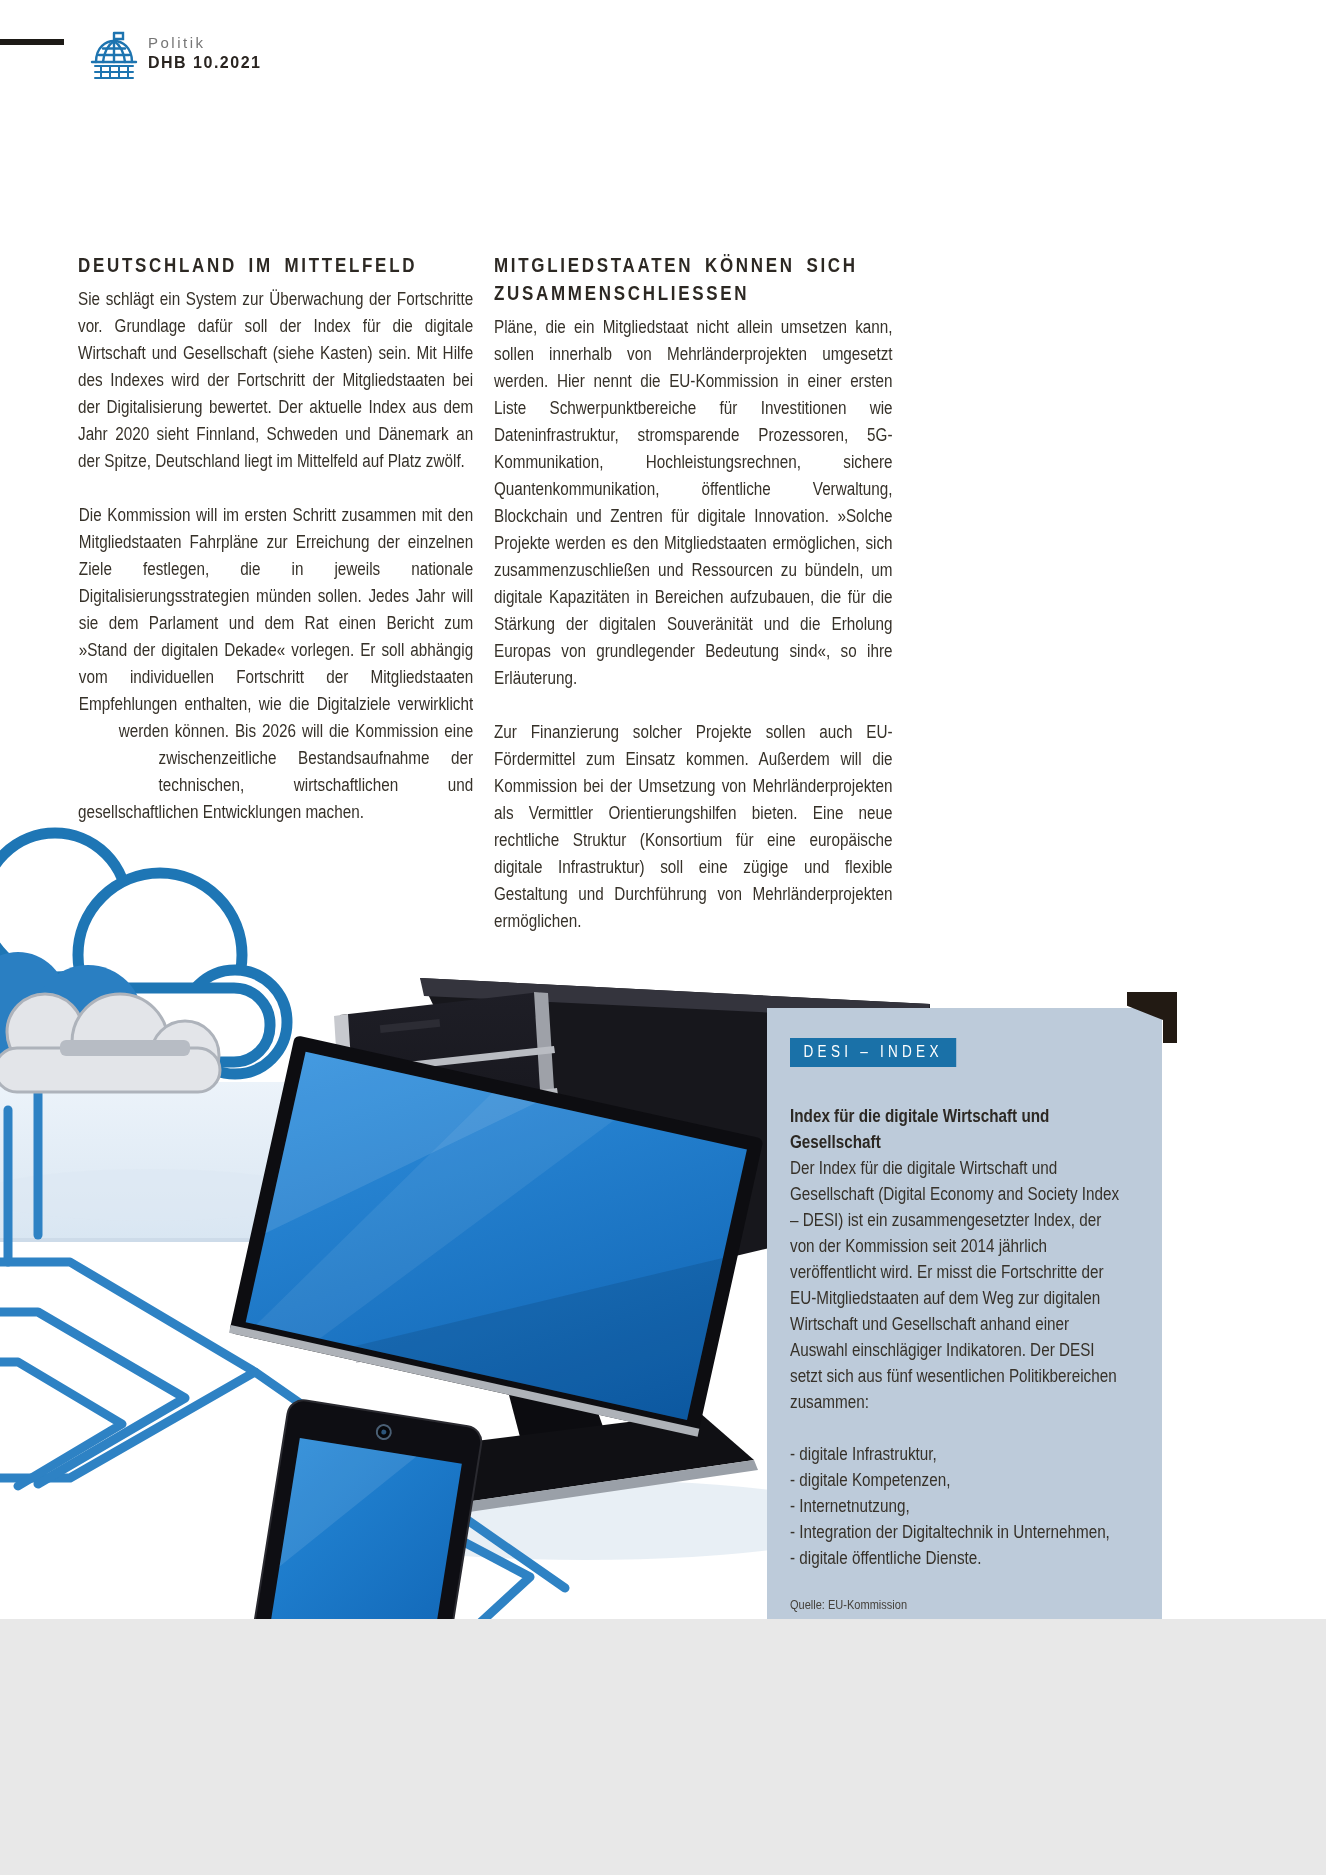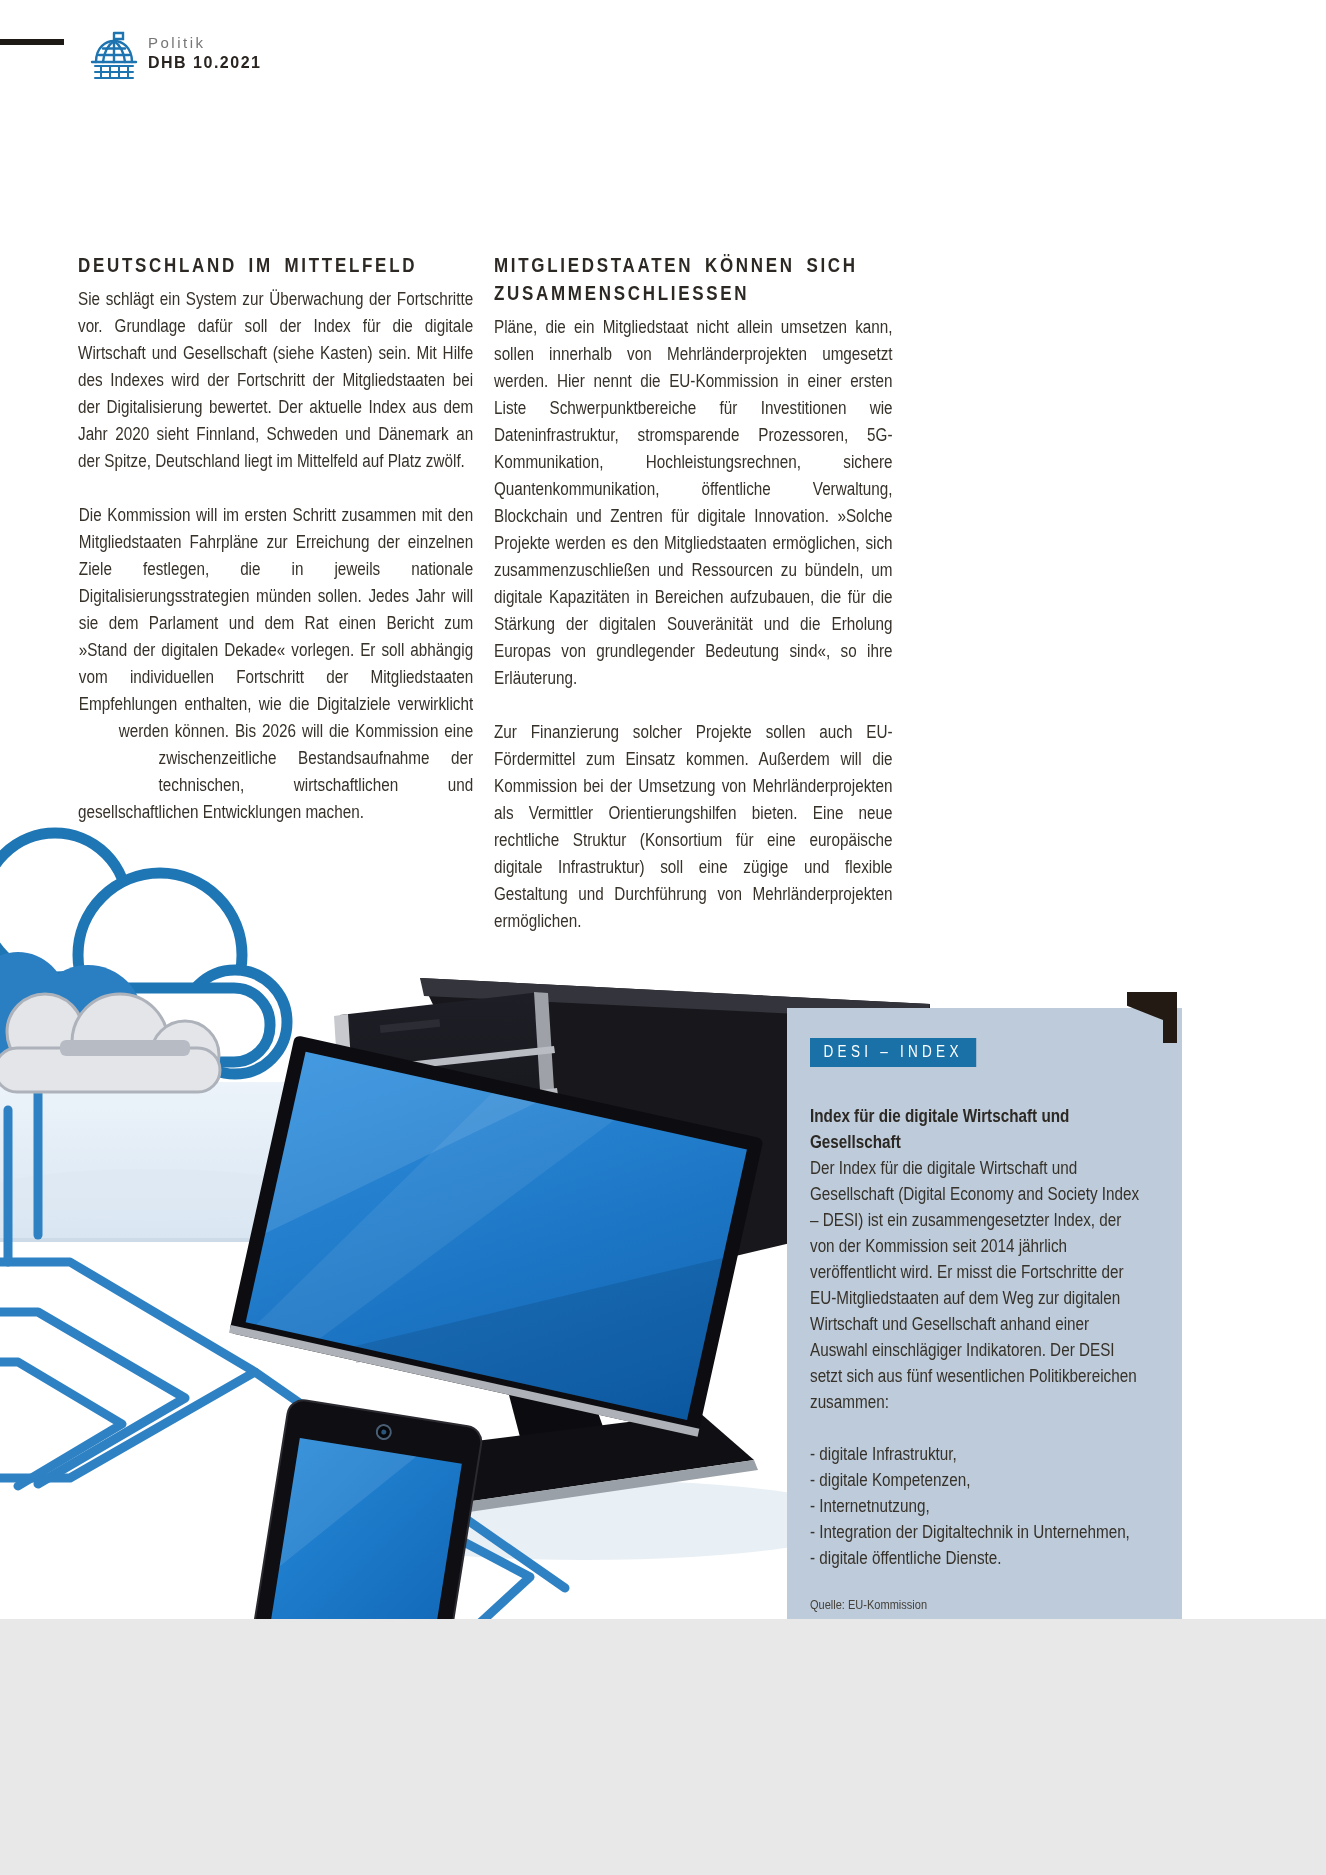--- a/index.html
+++ b/index.html
@@ -36,21 +36,21 @@
   .boxlist{margin-top:26px;}
   .boxitem{font-size:18px;line-height:26px;color:#363129;padding-left:14px;text-indent:-14px;}
   .boxsource{margin-top:26px;font-size:13px;color:#45413b;}
   
   .f-issue{left:95px;top:1833px;font-size:15px;font-weight:bold;letter-spacing:1px;color:#231f1b;}
   .f-section{left:208px;top:1833px;font-size:15px;letter-spacing:1px;color:#4d4a46;}
   .f-s{left:1163px;top:1834px;font-size:14px;color:#6d6a66;}
   .f-num{left:1180px;top:1828px;font-size:14px;font-weight:bold;color:#1f1b17;}
   .f-bar{left:1281px;top:1838px;width:45px;height:7px;background:#1d1a16;}
   .illu{left:0;top:0;width:1326px;height:1875px;pointer-events:none;}
-  .z2{z-index:2;} .z1{z-index:1;margin-left:20px;} .z0{z-index:0;}
+  .z2{z-index:2;} .z1{z-index:1;} .z0{z-index:0;}
 </style>
 </head>
 <body>
 
 <div class="page">
 
   <svg class="abs illu z0" viewBox="0 0 1326 1875">
     <defs>
       <linearGradient id="gScreen" x1="0" y1="0" x2="1" y2="1">
         <stop offset="0" stop-color="#2f8fdd"></stop>

